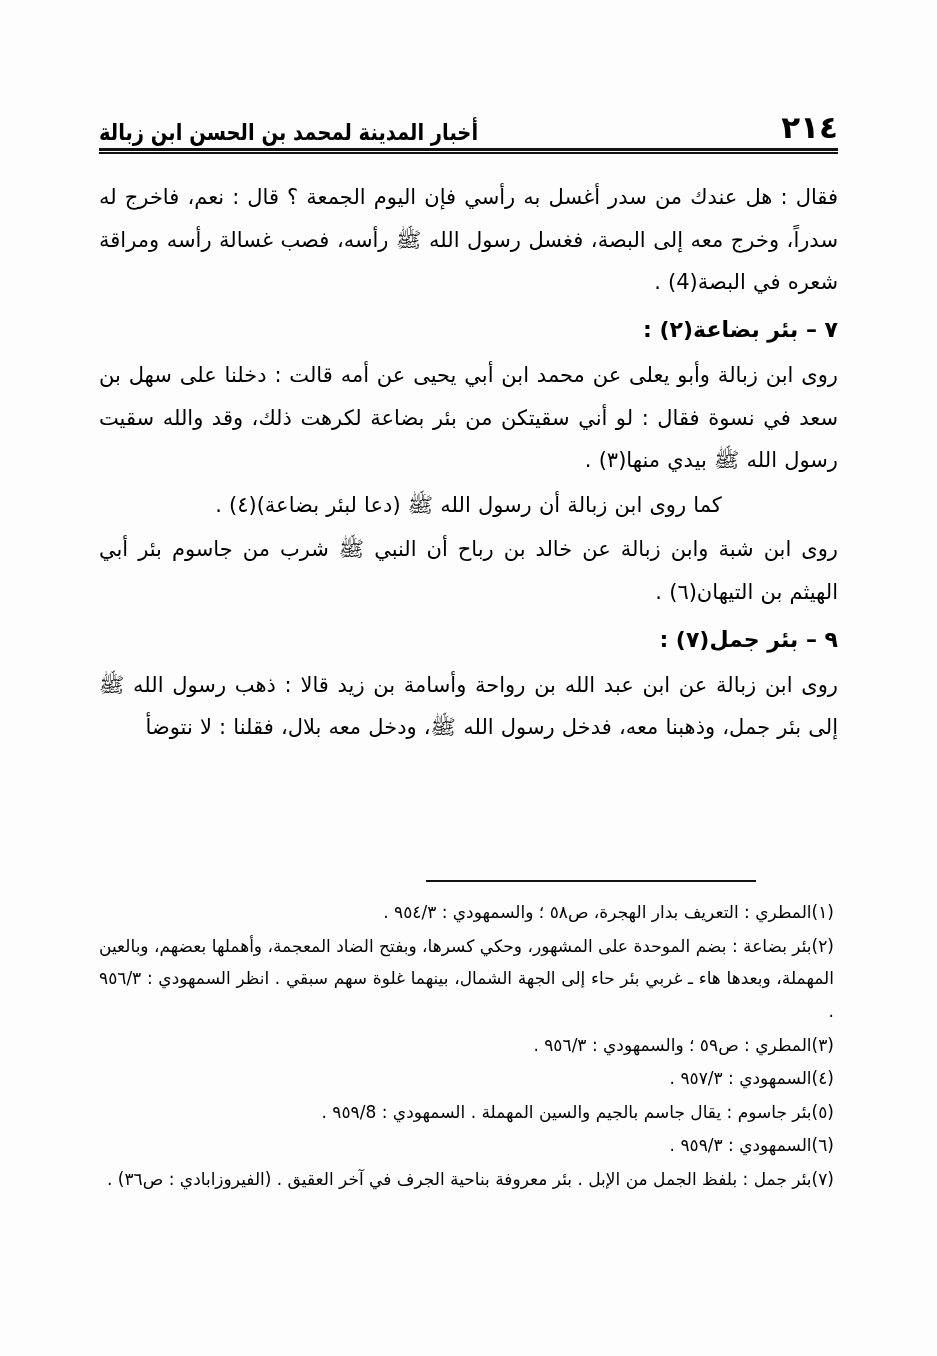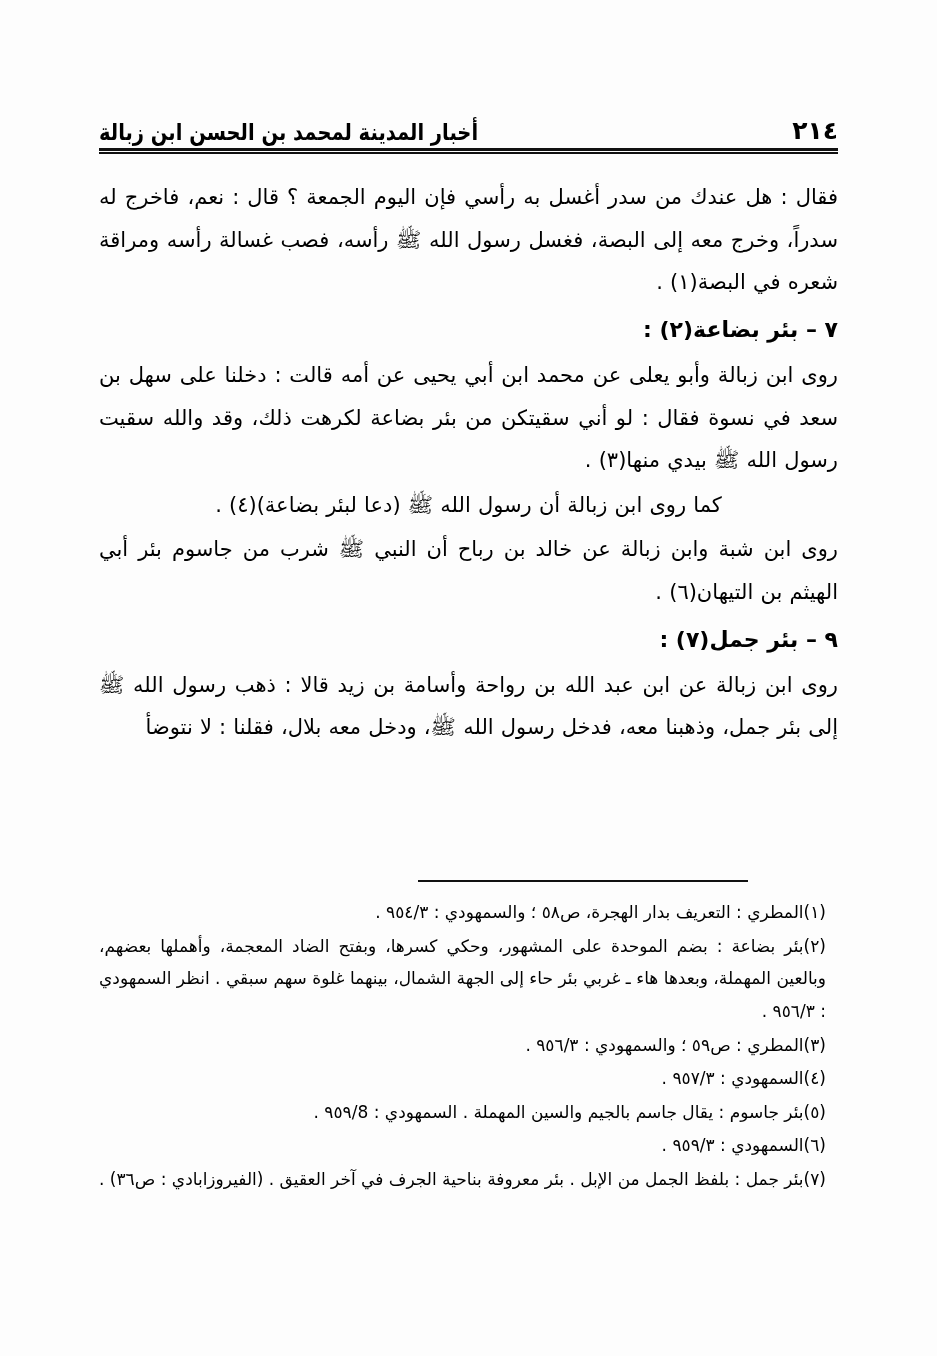--- a/index.html
+++ b/index.html
@@ -43,21 +43,21 @@
     font-weight: bold;
     font-size: 19.5px;
     letter-spacing: -0.5px;
     line-height: 1;
     transform: scaleY(1.18);
     transform-origin: bottom right;
     white-space: nowrap;
     direction: rtl;
   }
   .runhead-page {
-    font-size: 25px;
+    font-size: 31px;
     font-weight: bold;
     line-height: 1;
     padding-bottom: 1px;
     letter-spacing: 2px;
     direction: rtl;
   }
 
   .rule-double {
     margin-top: 4px;
     height: 6px;
@@ -90,21 +90,21 @@
     line-height: 2.0;
     margin: 4px 0 2px 0;
     text-align: left;
     direction: rtl;
   }
 
   
   .fn-block {
     position: absolute;
     left: 0;
-    right: 12px;
+    right: 4px;
     top: 784px;
     direction: rtl;
   }
   .fn-rule {
     width: 330px;
     height: 0;
     border-top: 2px solid #111;
     margin: 0 0 14px auto;
     margin-right: 0;
     margin-left: auto;
@@ -135,21 +135,21 @@
   <div class="page-inner">
 
     <div class="runhead">
       <div class="runhead-title">أخبار المدينة لمحمد بن الحسن ابن زبالة</div>
       <div class="runhead-page">٢١٤</div>
     </div>
     <div class="rule-double"></div>
 
     <div class="body">
 
-      <p class="para">فقال : هل عندك من سدر أغسل به رأسي فإن اليوم الجمعة ؟ قال : نعم، فاخرج له سدراً، وخرج معه إلى البصة، فغسل رسول الله ﷺ رأسه، فصب غسالة رأسه ومراقة شعره في البصة(١) .</p>
+      <p class="para">فقال : هل عندك من سدر أغسل به رأسي فإن اليوم الجمعة ؟ قال : نعم، فاخرج له سدراً، وخرج معه إلى البصة، فغسل رسول الله ﷺ رأسه، فصب غسالة رأسه ومراقة شعره في البصة(4) .</p>
 
       <div class="heading">٧ – بئر بضاعة(٢) :</div>
 
       <p class="para">روى ابن زبالة وأبو يعلى عن محمد ابن أبي يحيى عن أمه قالت : دخلنا على سهل بن سعد في نسوة فقال : لو أني سقيتكن من بئر بضاعة لكرهت ذلك، وقد والله سقيت رسول الله ﷺ بيدي منها(٣) .</p>
 
       <p class="para short-line" style="text-align:center; text-align-last:center;">كما روى ابن زبالة أن رسول الله ﷺ (دعا لبئر بضاعة)(٤) .</p>
 
 
       <p class="para">روى ابن شبة وابن زبالة عن خالد بن رباح أن النبي ﷺ شرب من جاسوم بئر أبي الهيثم بن التيهان(٦) .</p>
 

